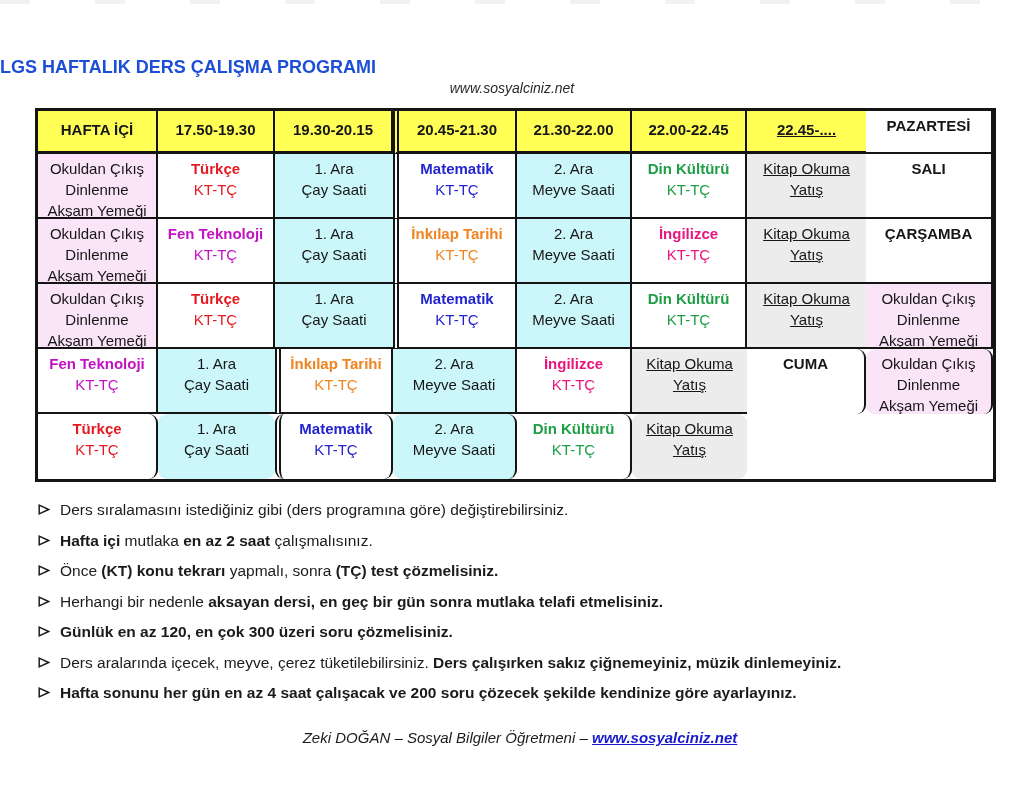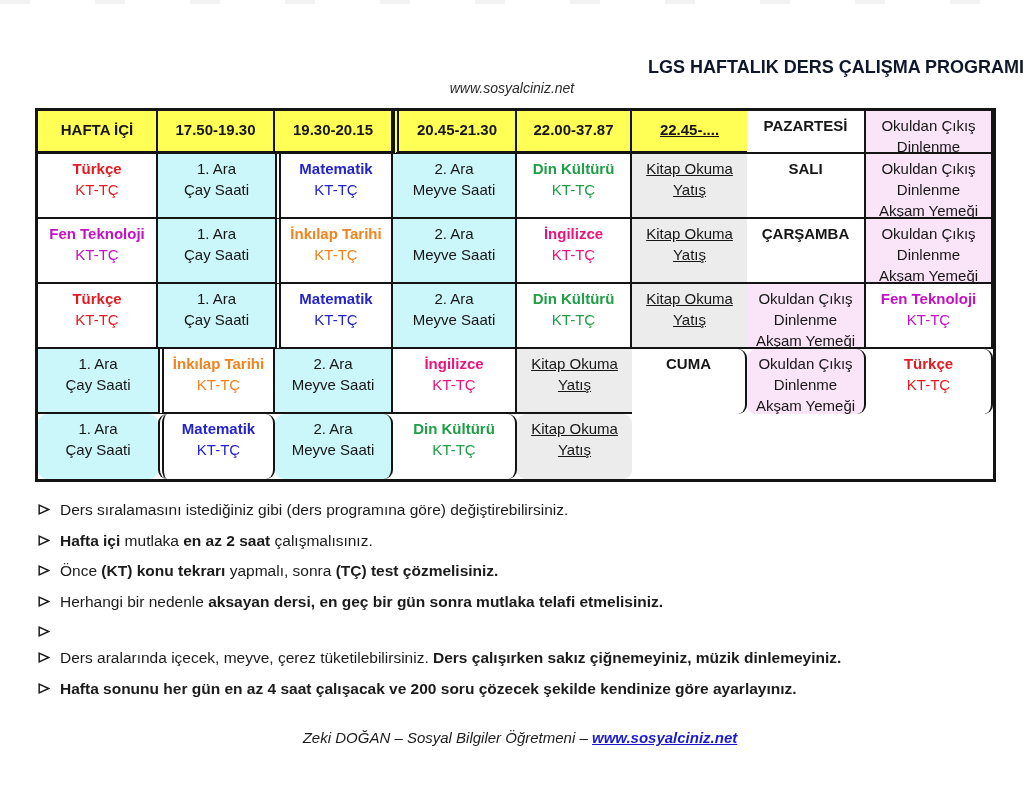--- a/index.html
+++ b/index.html
@@ -3,22 +3,22 @@
 <meta charset="utf-8">
 <style>
   :root{
     --yellow:#FFFF55; --pink:#FAE4F8; --cyan:#CBF7FA; --gray:#ECECEC; --border:#141414;
   }
   html,body{margin:0;padding:0;background:#fff;}
   .page{position:relative;width:1024px;height:805px;background:#fff;overflow:hidden;
         font-family:"Liberation Sans",sans-serif;color:#161616;}
   .artifacts{position:absolute;top:0;left:0;width:100%;height:4px;
         background:repeating-linear-gradient(90deg,#f2f2f2 0 30px,#fff 30px 95px);}
-  .title{position:absolute;top:57px;left:0;width:100%;text-align:right;
-        font-size:18px;font-weight:bold;color:#0f172a;}
+  .title{position:absolute;top:57px;left:0;width:100%;text-align:left;
+        font-size:18px;font-weight:bold;color:#1d4ed8;}
   .subtitle{position:absolute;top:80px;left:0;width:100%;text-align:center;
         font-size:14px;font-style:italic;color:#2a2a2a;}
 
   .schedule{position:absolute;left:35px;top:108px;display:grid;
         grid-template-columns:120px 117px 118px 124px 115px 115px 119px 127px;
         grid-template-rows:43px repeat(5,65px);
         border:3px solid var(--border);background:#fff;}
   .cell{box-sizing:border-box;border-right:2px solid var(--border);
         border-bottom:2px solid var(--border);text-align:center;
         font-size:15px;line-height:21px;padding-top:4px;background:#fff;overflow:hidden;}
@@ -50,21 +50,22 @@
 
 <div class="page">
   <div class="artifacts"></div>
   <div class="title">LGS HAFTALIK DERS ÇALIŞMA PROGRAMI</div>
   <div class="subtitle">www.sosyalciniz.net</div>
   <div class="schedule" id="schedule">
       <div class="cell hdr c0">HAFTA İÇİ</div>
       <div class="cell hdr c1">17.50-19.30</div>
       <div class="cell hdr c2">19.30-20.15</div>
       <div class="cell hdr c4">20.45-21.30</div>
-      <div class="cell hdr c6">22.00-37.87</div>
+      <div class="cell hdr c5">21.30-22.00</div>
+      <div class="cell hdr c6">22.00-22.45</div>
       <div class="cell hdr c7">22.45-....</div>
       <div class="cell day c0">PAZARTESİ</div>
       <div class="cell bg-pink c1">
         <div>Okuldan Çıkış</div>
         <div>Dinlenme</div>
         <div>Akşam Yemeği</div>
       </div>
       <div class="cell c2" style="color: rgb(228, 27, 35);">
         <div class="lname">Türkçe</div>
         <div>KT-TÇ</div>
@@ -241,20 +242,21 @@
           </svg>
         </span>
         <span class="ntext"><span>Herhangi bir nedenle </span><span class="b">aksayan dersi, en geç bir gün sonra mutlaka telafi etmelisiniz.</span></span>
       </li>
       <li>
         <span class="arrow">
           <svg viewBox="0 0 12 12">
             <path d="M1.2 1.6 L10.6 6 L1.2 10.4 Z" fill="none" stroke="#1d1d1d" stroke-width="1.5"></path>
           </svg>
         </span>
+        <span class="ntext"><span class="b">Günlük en az 120, en çok 300 üzeri soru çözmelisiniz.</span></span>
       </li>
       <li>
         <span class="arrow">
           <svg viewBox="0 0 12 12">
             <path d="M1.2 1.6 L10.6 6 L1.2 10.4 Z" fill="none" stroke="#1d1d1d" stroke-width="1.5"></path>
           </svg>
         </span>
         <span class="ntext"><span>Ders aralarında içecek, meyve, çerez tüketilebilirsiniz. </span><span class="b">Ders çalışırken sakız çiğnemeyiniz, müzik dinlemeyiniz.</span></span>
       </li>
       <li>

